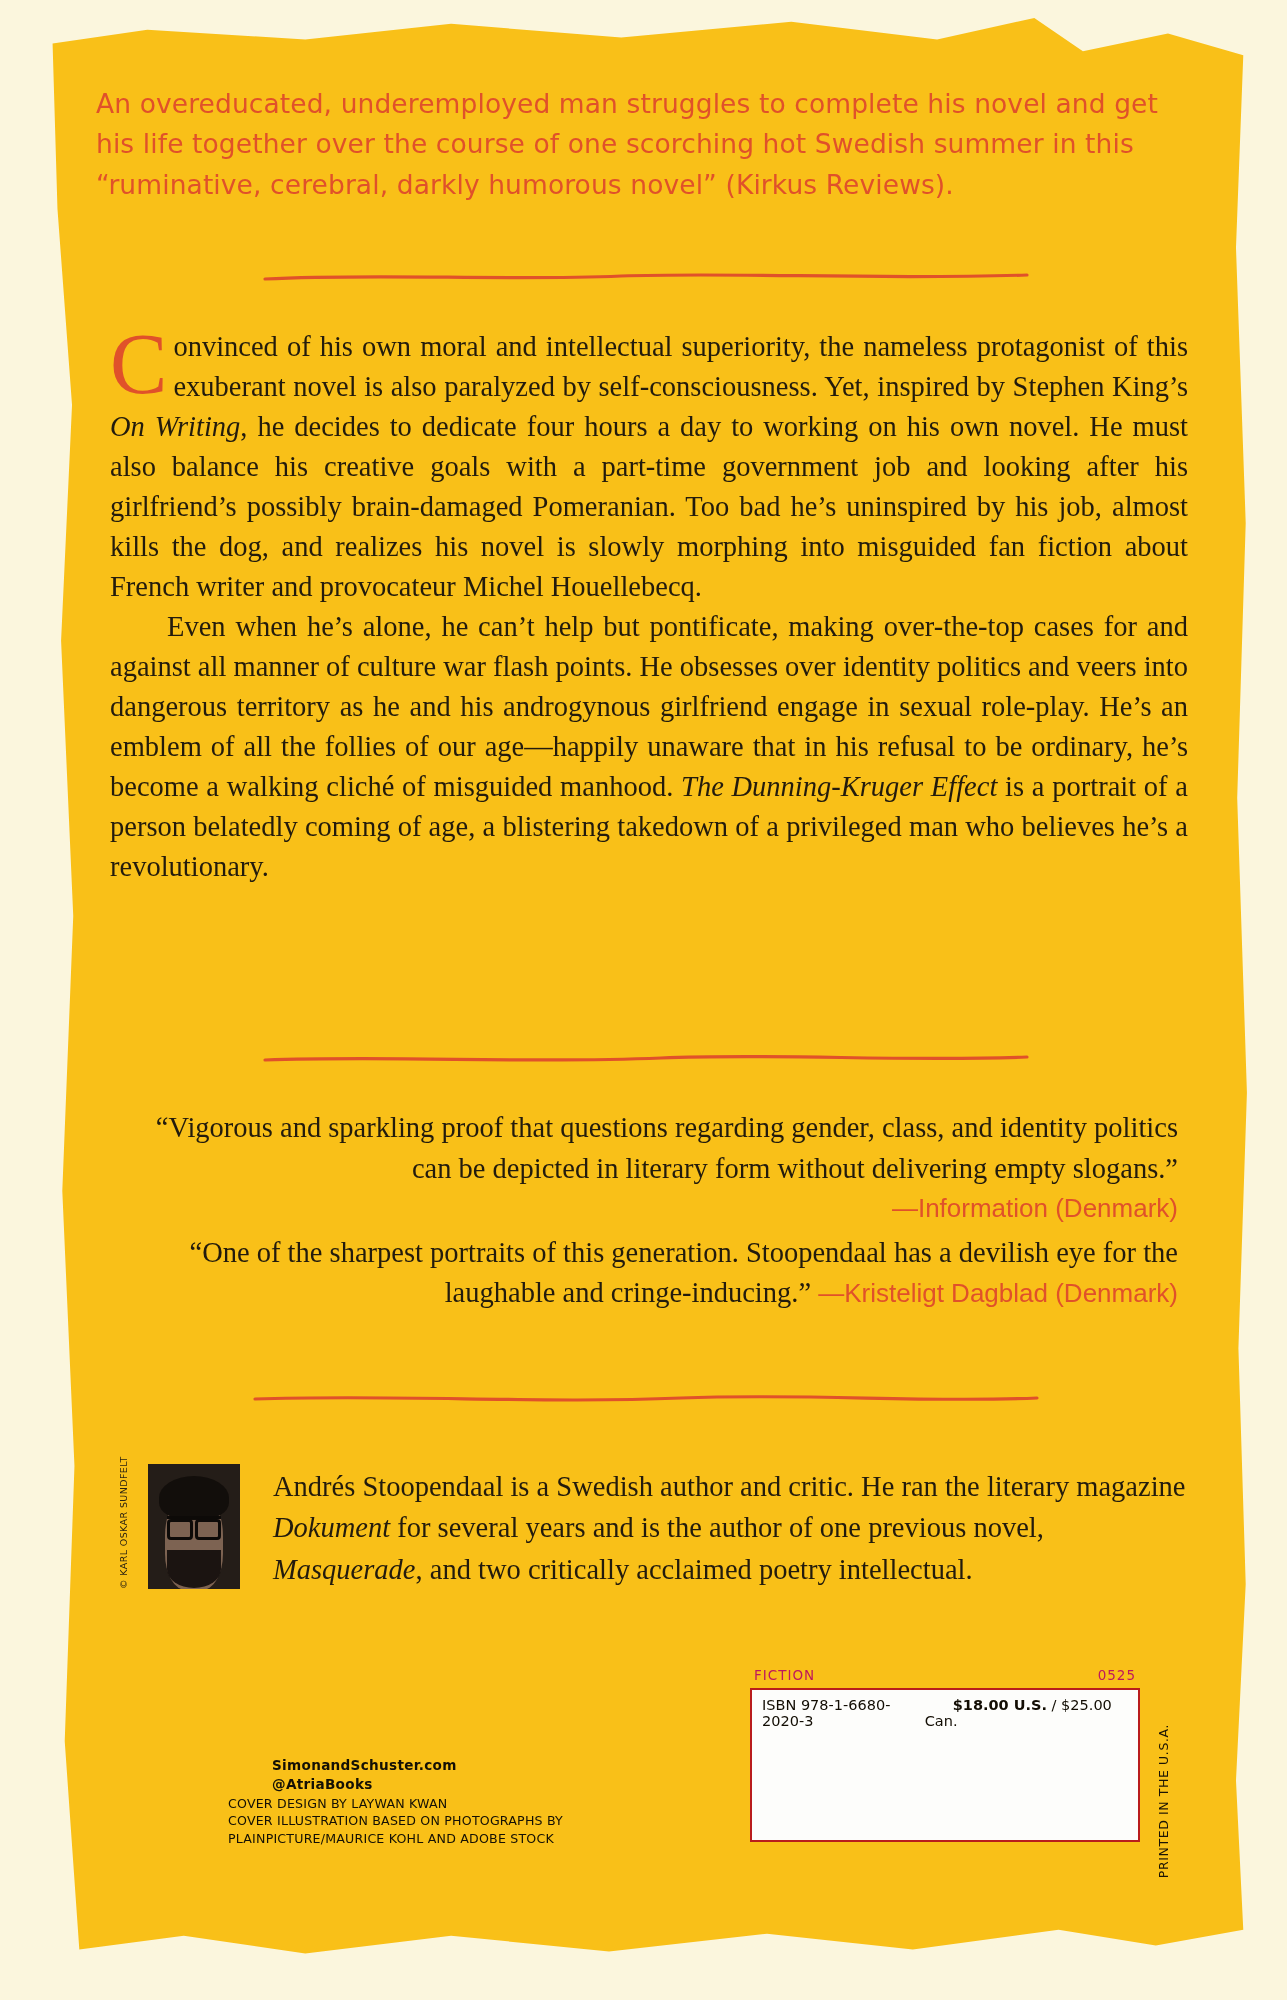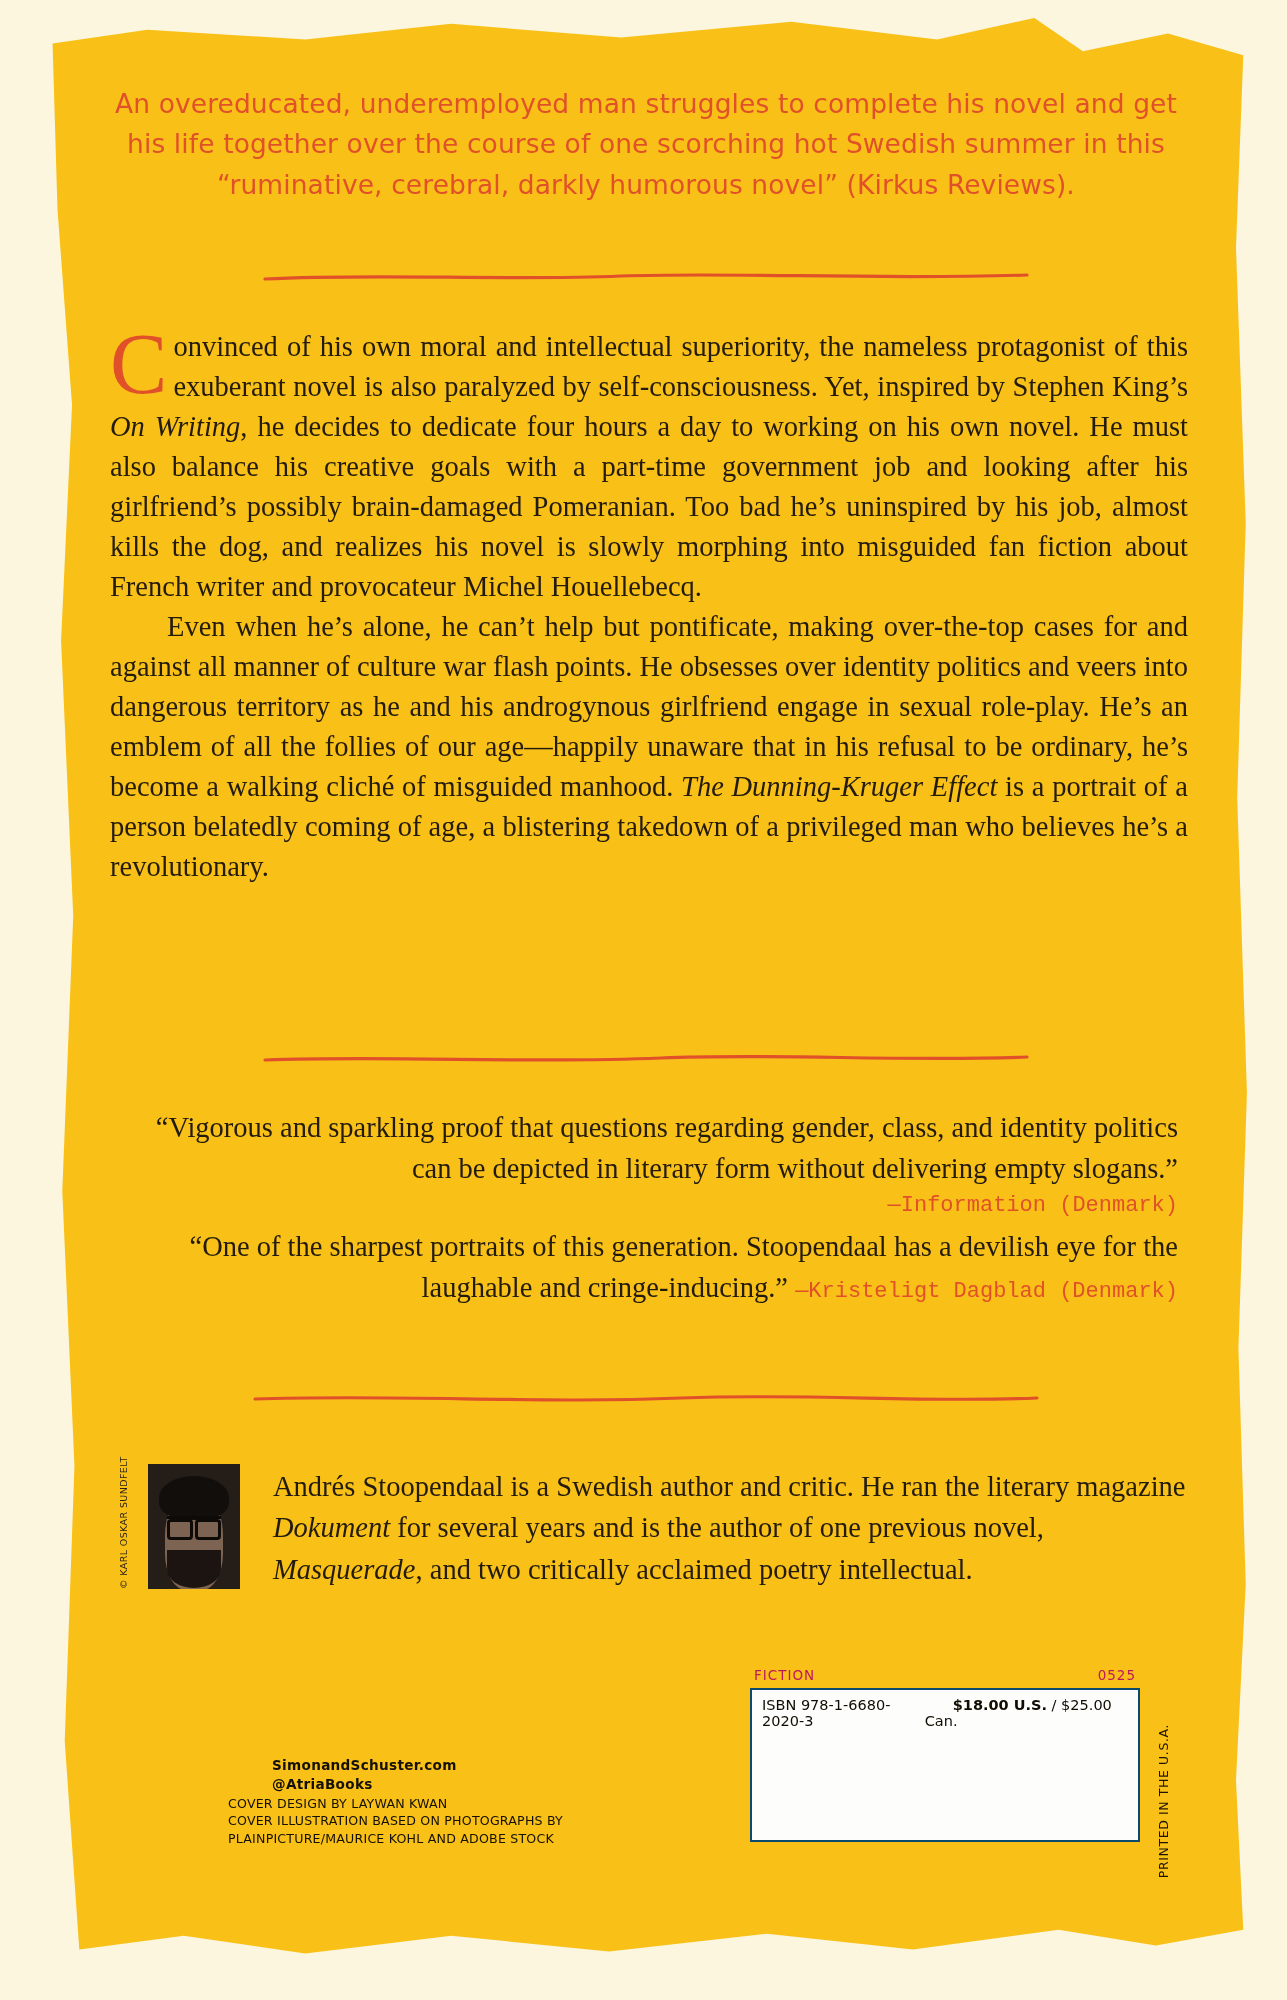--- a/index.html
+++ b/index.html
@@ -42,21 +42,21 @@
     width: 1215px;
     height: 1965px;
   }
 
   
   #pitch {
     position: absolute;
     left: 58px;
     top: 72px;
     width: 1100px;
-    text-align: center;
+    text-align: left;
     font-family: "DejaVu Sans", sans-serif;
     font-size: 26.5px;
     line-height: 1.52;
     color: #e0512a;
     letter-spacing: 0.1px;
   }
 
   
   .rule {
     position: absolute;
@@ -102,22 +102,22 @@
     top: 1096px;
     width: 1062px;
     text-align: right;
     font-family: "Liberation Serif", serif;
     font-size: 28.5px;
     line-height: 1.43;
     color: #231b0d;
   }
   #praise .quote { margin-bottom: 6px; }
   .src {
-    font-family: Liberation Mono, monospace;
-    font-size: 22px;
+    font-family: Liberation Sans, sans-serif;
+    font-size: 26px;
     color: #e0512a;
   }
 
   
   #bio-wrap {
     position: absolute;
     left: 72px;
     top: 1452px;
     width: 1090px;
   }
@@ -202,21 +202,21 @@
   #isbn-head {
     display: flex;
     justify-content: space-between;
     font-family: "DejaVu Sans", sans-serif;
     font-size: 13.5px;
     letter-spacing: 1px;
     color: #be185d;
     padding: 0 4px 5px 4px;
   }
   #barcode-box {
-    border: 2px solid #0c4a6e;
+    border: 2px solid #b91c1c;
     background: #fdfdfb;
     height: 150px;
     position: relative;
   }
   #price-row {
     display: flex;
     justify-content: space-between;
     align-items: baseline;
     padding: 7px 10px 0 10px;
     font-family: "DejaVu Sans", sans-serif;

